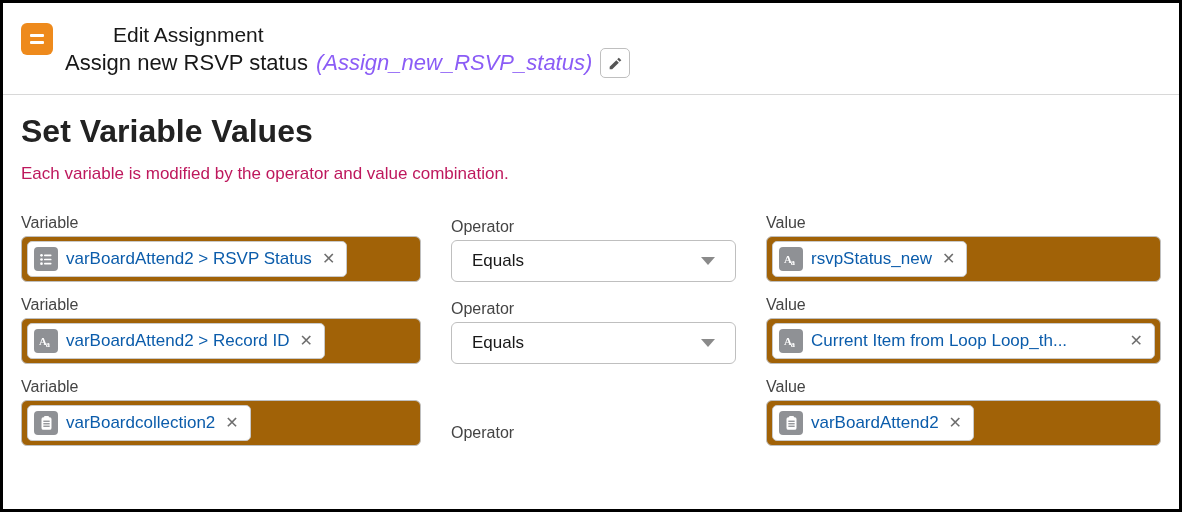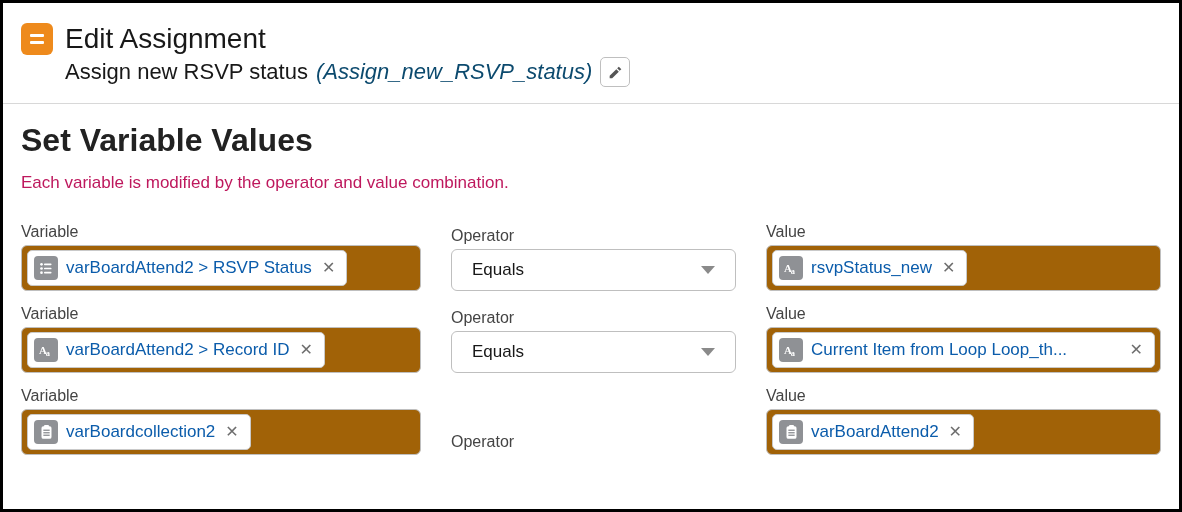--- a/index.html
+++ b/index.html
@@ -29,36 +29,37 @@
       background: #ee8a1c;
       display: flex;
       align-items: center;
       justify-content: center;
       flex-shrink: 0;
       margin-top: 2px;
     }
     .header-icon svg { width: 18px; height: 18px; }
     .header-text { flex: 1; }
     .header-title {
-      font-size: 28px;
+      font-size: 21px;
       font-weight: 400;
       color: #181818;
       line-height: 1.3;
+      margin-left: 48px;
     }
     .header-sub {
       font-size: 22px;
       font-weight: 400;
       color: #181818;
       display: flex;
       align-items: center;
       gap: 8px;
     }
     .api-name {
       font-style: italic;
-      color: #0c4a6e;
+      color: #8b5cf6;
     }
     .edit-btn {
       width: 30px;
       height: 30px;
       border: 1px solid #bfbfbf;
       border-radius: 5px;
       background: #fff;
       display: flex;
       align-items: center;
       justify-content: center;

